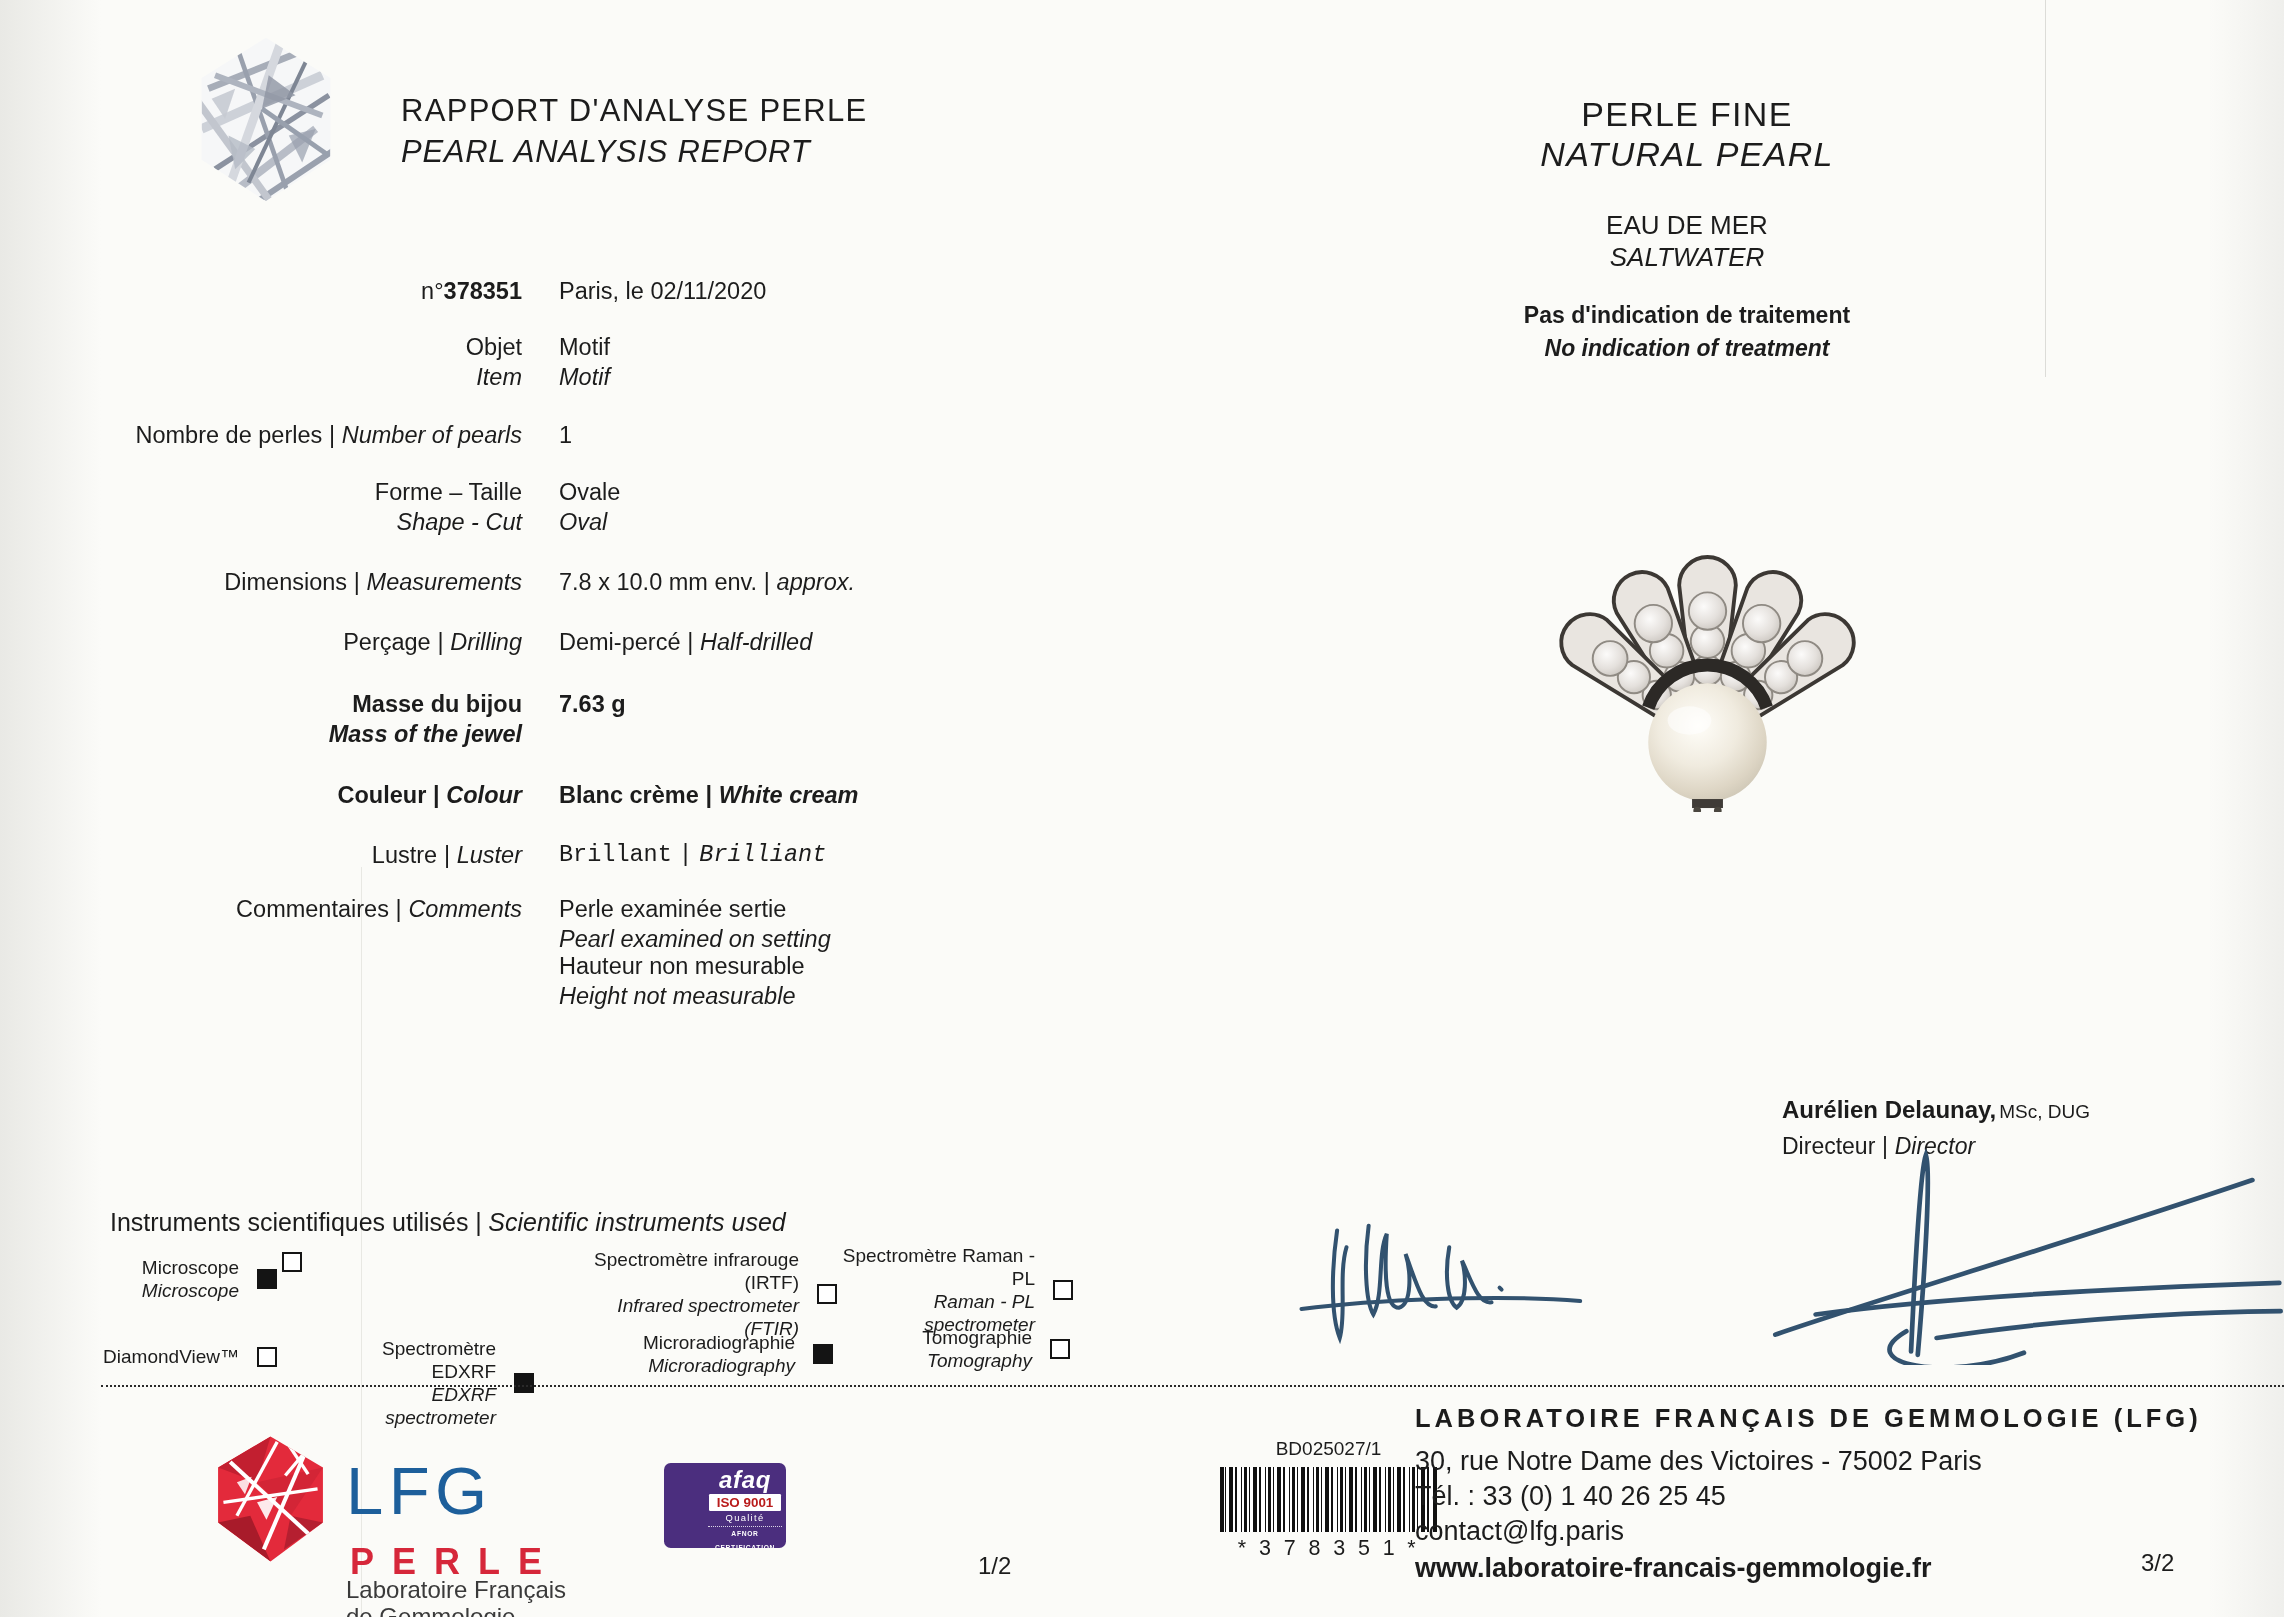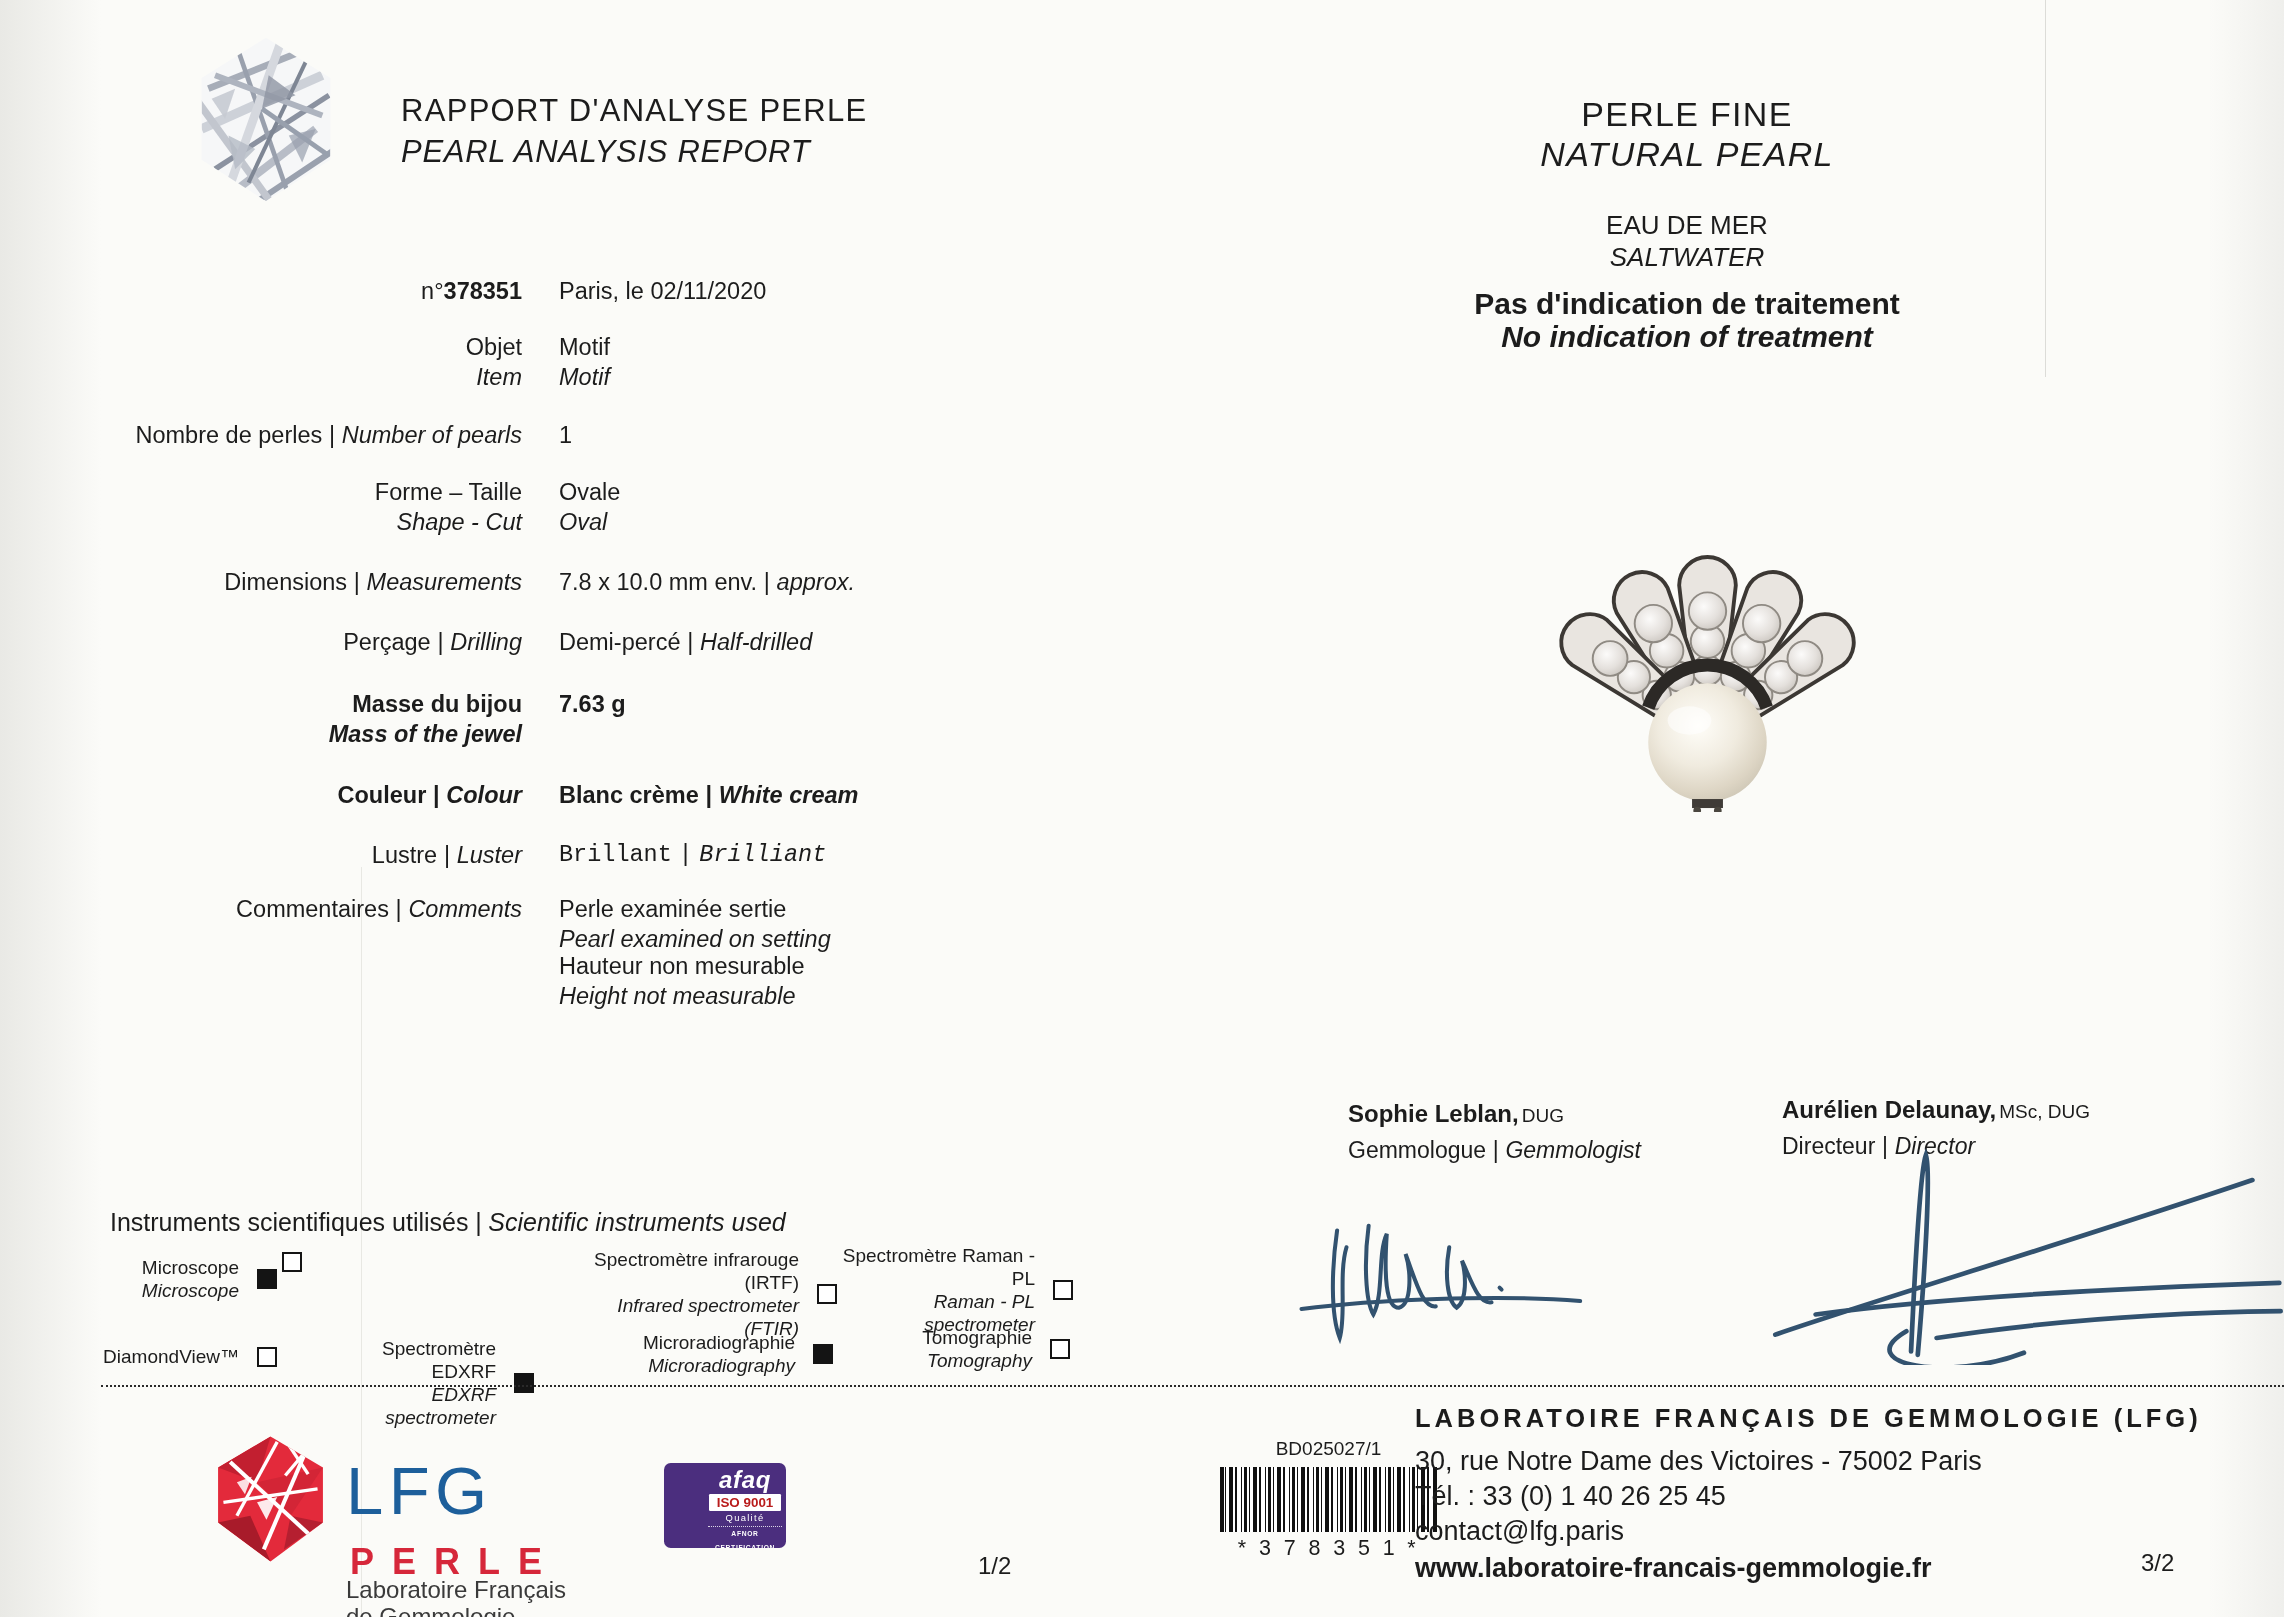--- a/index.html
+++ b/index.html
@@ -17,21 +17,21 @@
   .abs{position:absolute;}
   .it{font-style:italic;}
   .b{font-weight:bold;}
   .sep{margin:0 6.7px;}
   
   .title-fr{font-size:31px;letter-spacing:1.3px;font-weight:500;}
   .title-en{font-size:31px;letter-spacing:0.7px;font-style:italic;font-weight:500;}
   .result-panel{left:1425px;top:94px;width:524px;text-align:center;}
   .result-type{font-size:34px;font-weight:500;letter-spacing:1.3px;line-height:40px;}
   .result-water{font-size:26px;line-height:32px;margin-top:35px;}
-  .result-treat{font-size:30px;line-height:33px;margin-top:14px;font-weight:bold;text-align:center;}
+  .result-treat{font-size:23px;line-height:33px;margin-top:26px;font-weight:bold;text-align:center;}
   .result-treat .it{font-weight:600;}
   
   .lbl{position:absolute;left:67px;width:455px;text-align:right;font-size:23.5px;line-height:30px;}
   .val{position:absolute;left:559px;font-size:23.5px;line-height:30px;}
   
   .sig-name{font-size:24px;font-weight:bold;}
   .sig-cred{font-size:19px;font-weight:normal;}
   .sig-role{font-size:23px;}
   
   .inst-heading{font-size:25px;}
@@ -213,24 +213,20 @@
     <path d="M 148,268 A 97,97 0 0 1 332,268" fill="none" stroke="#2c2926" stroke-width="20"></path>
 
     <circle cx="240" cy="322" r="92" fill="url(#pearlg)"></circle>
     <ellipse cx="212" cy="288" rx="34" ry="22" fill="#ffffff" opacity="0.55"></ellipse>
 
     <path d="M 216,410 h 48 v 14 h -48 z" fill="#3f3b37"></path>
     <circle cx="224" cy="428" r="6" fill="#4a463f"></circle>
     <circle cx="256" cy="428" r="6" fill="#4a463f"></circle>
   </svg>
 
-  <div class="abs" style="left:1348px;top:1100px;">
-    <div><span class="sig-name">Sophie Leblan,</span> <span class="sig-cred">DUG</span></div>
-    <div class="sig-role" style="margin-top:9.4px;"><span>Gemmologue</span><span class="sep">|</span><i>Gemmologist</i></div>
-  </div>
   <div class="abs" style="left:1782px;top:1096px;">
     <div><span class="sig-name">Aurélien Delaunay,</span> <span class="sig-cred">MSc, DUG</span></div>
     <div class="sig-role" style="margin-top:9.4px;"><span>Directeur</span><span class="sep">|</span><i>Director</i></div>
   </div>
 
   <svg class="abs" style="left:1298px;top:1207px;" width="289" height="141" viewBox="0 0 430 210">
     <g fill="none" stroke="#32526f" stroke-width="6" stroke-linecap="round">
       <path d="M 5,152 C 110,138 300,130 420,140"></path>
       <path d="M 58,35 C 50,90 48,160 62,195 C 72,160 60,100 72,60"></path>
       <path d="M 105,28 C 98,80 100,140 112,160 C 128,130 118,70 132,40 C 128,100 130,150 150,150 C 170,145 168,95 160,70 C 175,110 185,150 205,148"></path>

